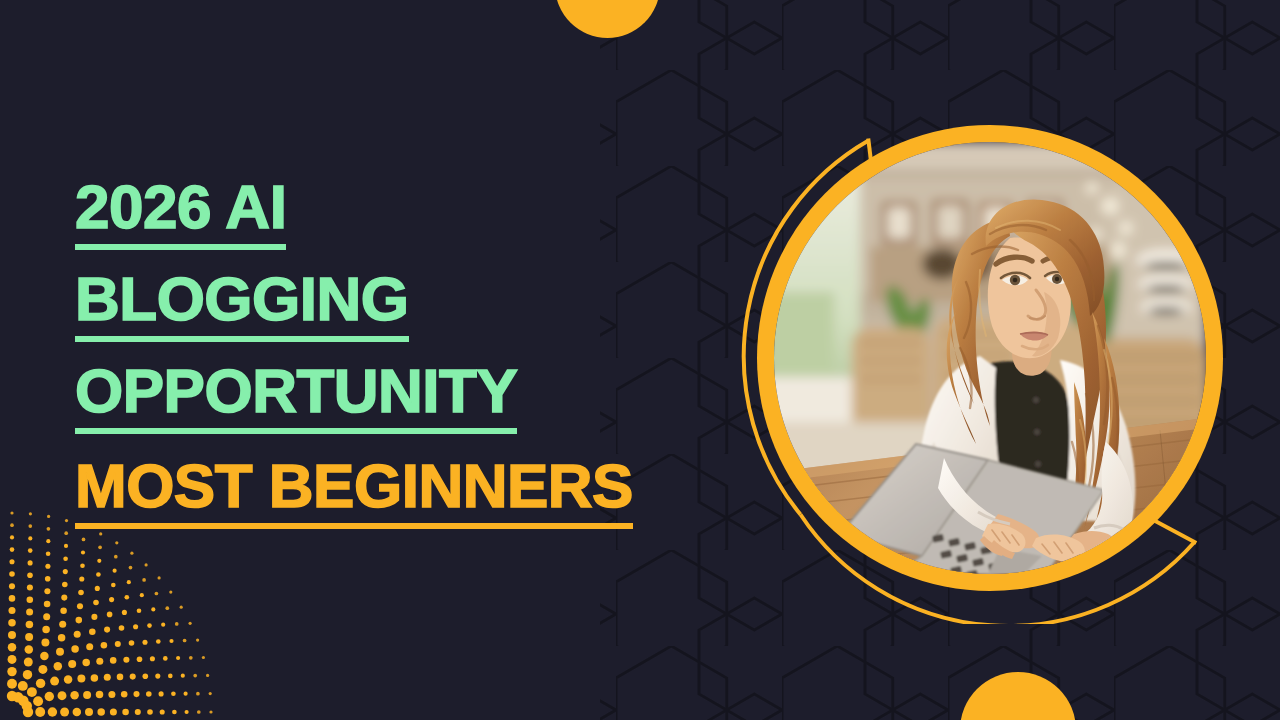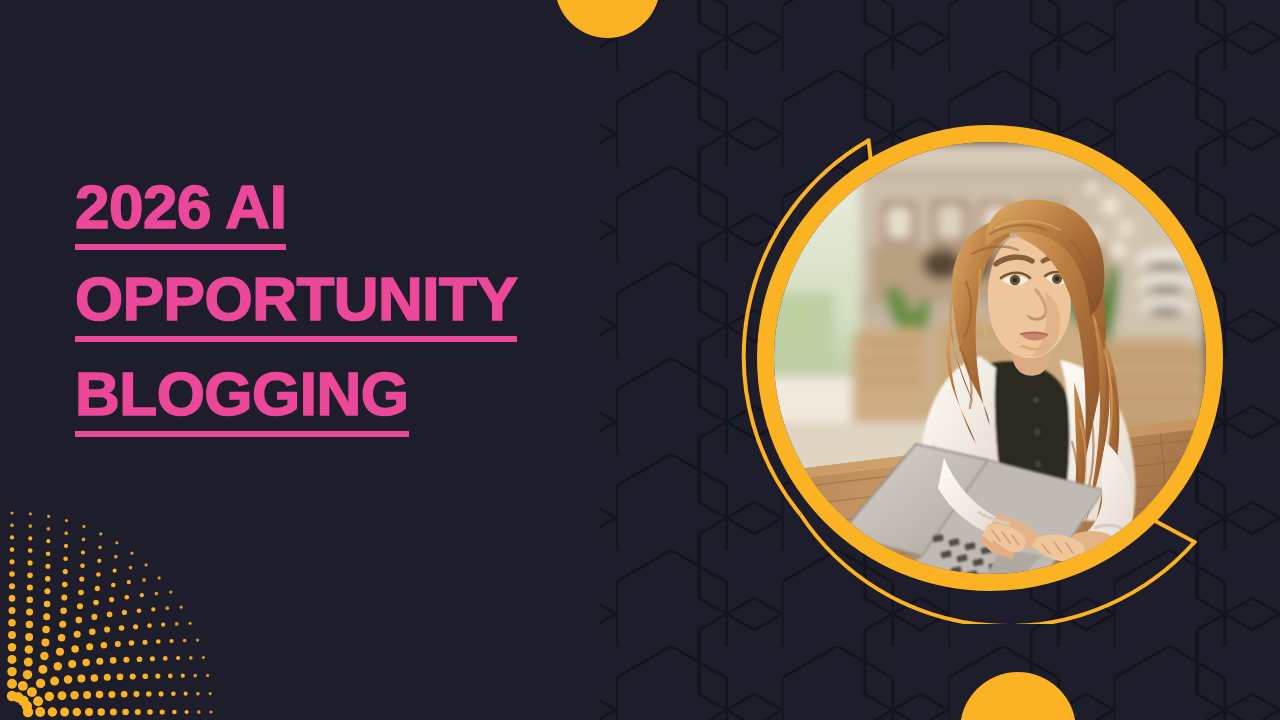--- a/index.html
+++ b/index.html
@@ -54,21 +54,21 @@
     padding:0 0 4px 0;
     text-transform:uppercase;
     -webkit-text-stroke:1.6px currentColor;
   }
   .hline .u{
     display:inline-block;
     border-bottom:6px solid currentColor;
     padding-bottom:7px;
     -webkit-text-stroke:1.6px currentColor;
   }
-  .hl-white{color:#ec4899;}
+  .hl-white{color:#86efac;}
   .hl-yellow{color:#fbb223;}
   .sp1{margin-bottom:14px;}
   .sp2{margin-bottom:14px;}
   .sp3{margin-bottom:17px;}
   .sp4{margin-bottom:14px;}
 </style>
 </head>
 <body>
 
 <div id="stage">
@@ -619,17 +619,18 @@
           <path d="M 204 370 C 214 376 226 380 236 382" fill="none" stroke="#d3cbc2" stroke-width="3"></path>
         </g>
 
         <rect x="0" y="0" width="432" height="432" fill="#ffd9a0" opacity="0.07"></rect>
       </svg>
     </div>
   </div>
 
   <div id="headline">
     <div class="hline hl-white sp1"><span class="u">2026 AI</span></div>
+    <div class="hline hl-white sp2"><span class="u">BLOGGING</span></div>
     <div class="hline hl-white sp3"><span class="u">OPPORTUNITY</span></div>
-    <div class="hline hl-white sp2"><span class="u">BLOGGING</span></div>
+    <div class="hline hl-yellow sp4"><span class="u">MOST BEGINNERS</span></div>
   </div>
 
 </div>
 
 </body></html>

